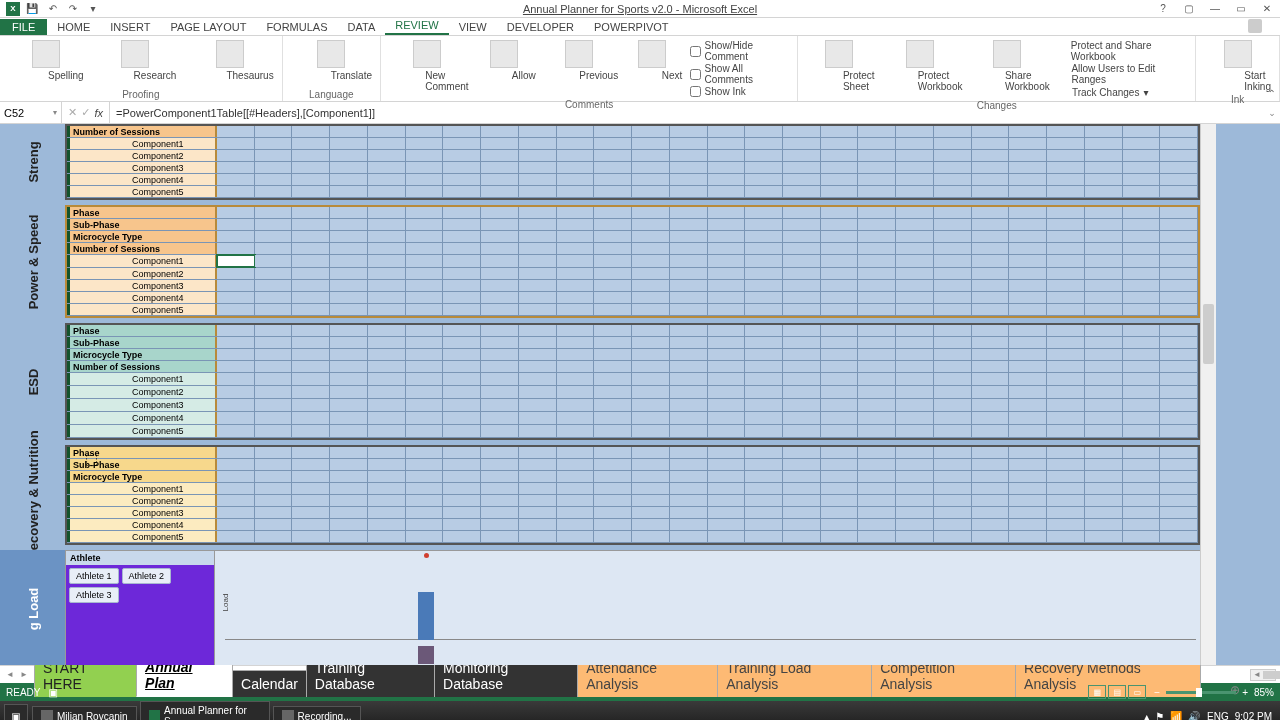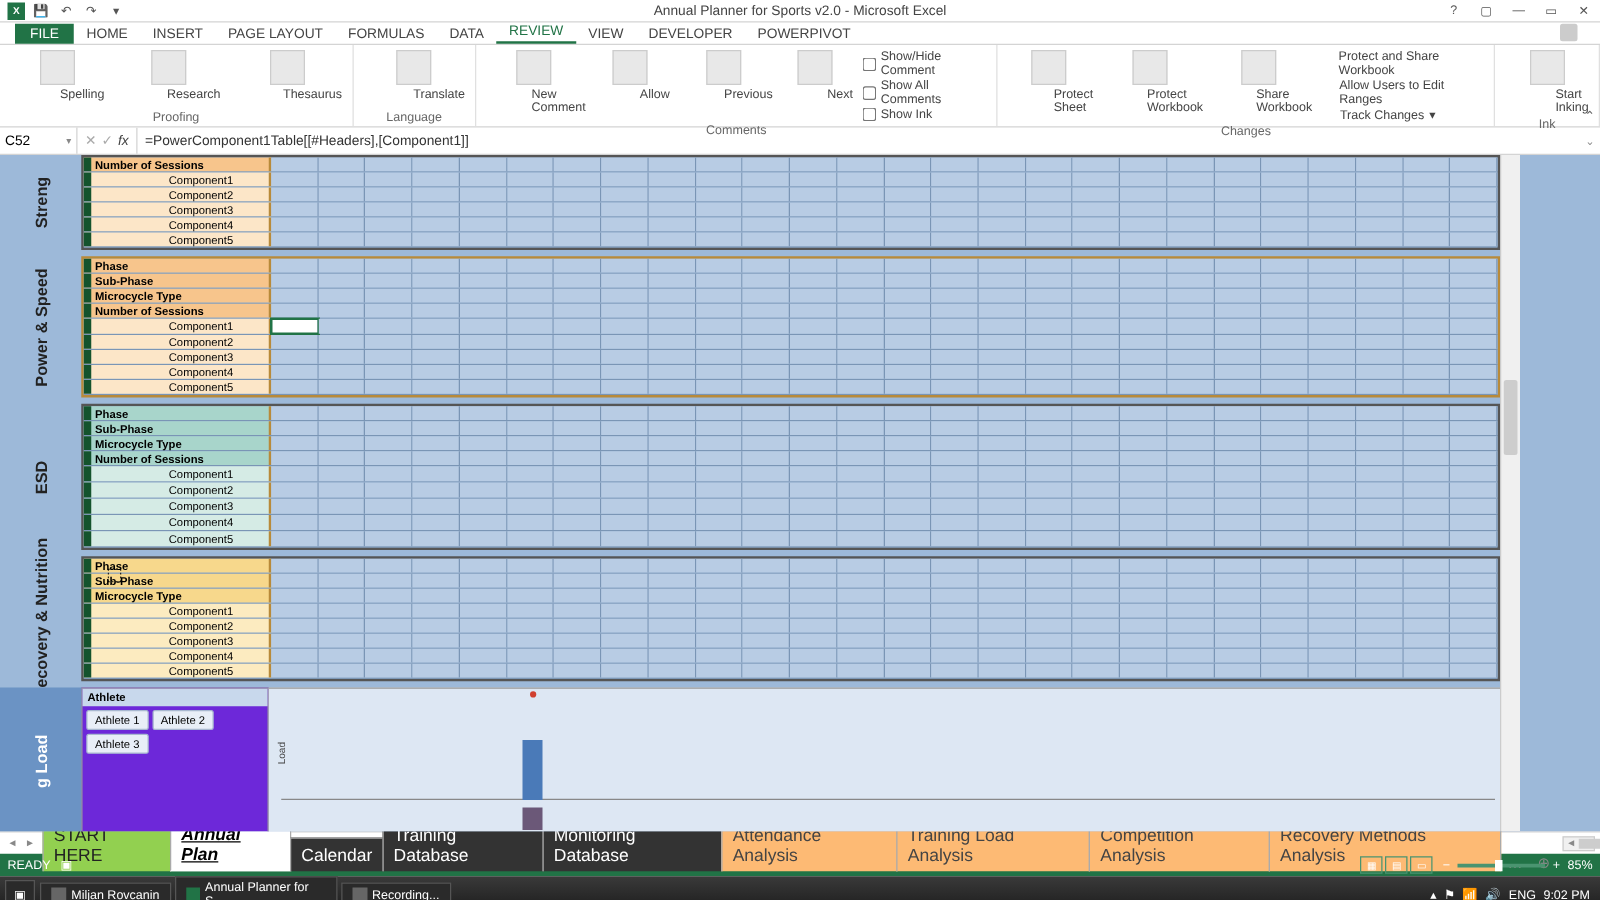--- a/index.html
+++ b/index.html
@@ -3,27 +3,27 @@
 <meta charset="utf-8">
 <style>
 * { margin: 0; padding: 0; box-sizing: border-box; font-family: "Segoe UI", Tahoma, sans-serif; }
 body { width: 1280px; height: 720px; background: #fff; overflow: hidden; font-size: 11px; }
 
 
 .titlebar { height: 18px; background: #fff; display: flex; align-items: center; border-bottom: 1px solid #d4d4d4; position: relative; }
 .titlebar .qat { display: flex; align-items: center; gap: 6px; padding-left: 6px; }
 .titlebar .qat-item { width: 14px; height: 14px; display: flex; align-items: center; justify-content: center; color: #555; font-size: 10px; }
 .titlebar .excel-icon { width: 14px; height: 14px; background: #217346; color: #fff; font-size: 8px; font-weight: bold; display: flex; align-items: center; justify-content: center; }
-.titlebar .title { position: absolute; left: 50%; transform: translateX(-50%); font-size: 11px; color: #444; }
+.titlebar .title { position: absolute; left: 50%; transform: translateX(-50%); font-size: 11px; color: #444; text-decoration: underline; }
 .titlebar .win-controls { margin-left: auto; display: flex; gap: 0; }
 .titlebar .win-btn { width: 26px; height: 18px; display: flex; align-items: center; justify-content: center; font-size: 10px; color: #555; }
 .titlebar .win-btn.close { }
 
 
-.ribbon-tabs { height: 18px; background: #fff; display: flex; align-items: flex-end; padding-left: 12px; border-bottom: 1px solid #d4d4d4; }
+.ribbon-tabs { height: 18px; background: #fff; display: flex; align-items: flex-end; padding-left: 0; border-bottom: 1px solid #d4d4d4; }
 .ribbon-tabs .file-tab { background: #217346; color: #fff; padding: 2px 12px; font-size: 11px; }
 .ribbon-tabs .tab { padding: 2px 10px; font-size: 11px; color: #444; text-transform: uppercase; }
 .ribbon-tabs .tab.active { color: #217346; border-bottom: 2px solid #217346; }
 .ribbon-tabs .signin { margin-left: auto; padding: 2px 8px; font-size: 11px; color: #444; display: flex; align-items: center; gap: 4px; flex-direction: column; }
 .ribbon-tabs .signin .avatar { width: 14px; height: 14px; background: #ccc; border-radius: 2px; }
 
 
 .ribbon { height: 66px; background: #fff; border-bottom: 1px solid #d4d4d4; display: flex; position: relative; }
 .ribbon-group { border-right: 1px solid #e0e0e0; padding: 2px 4px 0 4px; display: flex; flex-direction: column; }
 .ribbon-group .group-items { display: flex; flex: 1; gap: 2px; }
@@ -52,21 +52,21 @@
 .v-scroll { width: 16px; background: #f0f0f0; height: 100%; border-left: 1px solid #ccc; position: relative; }
 .v-scroll .thumb { position: absolute; left: 2px; right: 2px; top: 180px; height: 60px; background: #cdcdcd; border-radius: 2px; }
 
 
 .section { display: flex; margin-bottom: 5px; }
 .section-left { width: 65px; position: relative; }
 .section-vlabel { position: absolute; left: 50%; top: 50%; transform: translate(-50%, -50%) rotate(-90deg); font-weight: bold; font-size: 13px; color: #222; white-space: nowrap; }
 .section-body { flex: 1; display: flex; flex-direction: column; }
 .section-row { display: flex; height: 12px; border-bottom: 1px solid #7a95b5; }
 .section-row.h13 { height: 13px; }
-.row-label { width: 150px; padding: 0 3px; font-size: 9px; display: flex; align-items: center; border-right: 2px solid #b88a3a; border-left: 6px solid #14532d; }
+.row-label { width: 150px; padding: 0 3px; font-size: 9px; display: flex; align-items: center; border-right: 2px solid #b88a3a; border-left: 3px solid #14532d; }
 .row-label.indent { padding-left: 62px; }
 .row-label.bold { font-weight: bold; }
 .row-cells { flex: 1; display: flex; }
 .row-cells .cell { flex: 1; border-right: 1px solid #7a95b5; }
 
 .bg-orange-hdr { background: #f7c58c; }
 .bg-orange-light { background: #fce6c8; }
 .bg-teal-hdr { background: #a8d5cb; }
 .bg-teal-light { background: #d5ebe5; }
 .bg-yellow-hdr { background: #f7d88c; }

